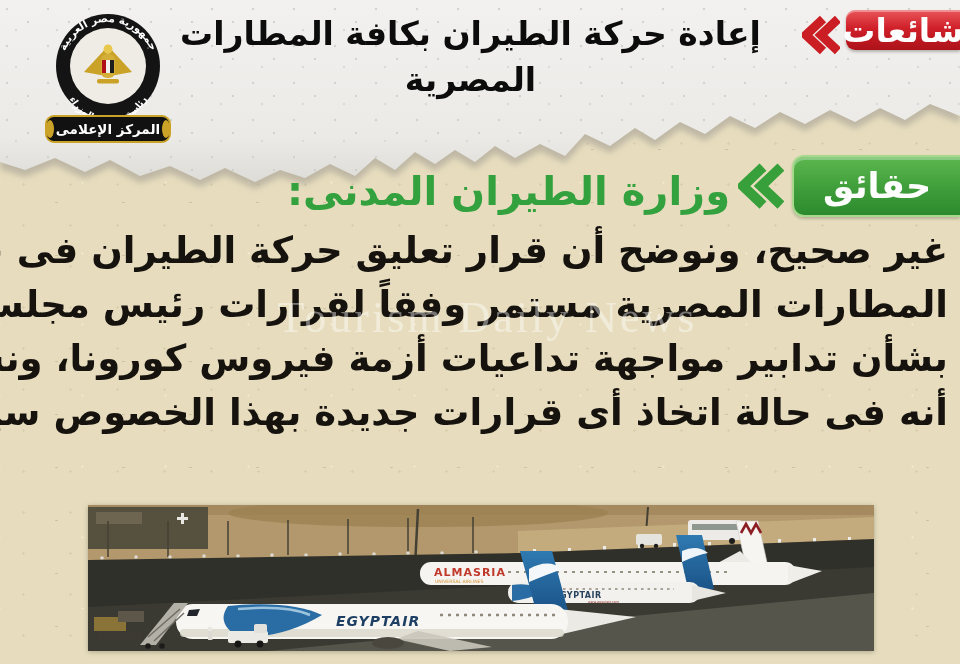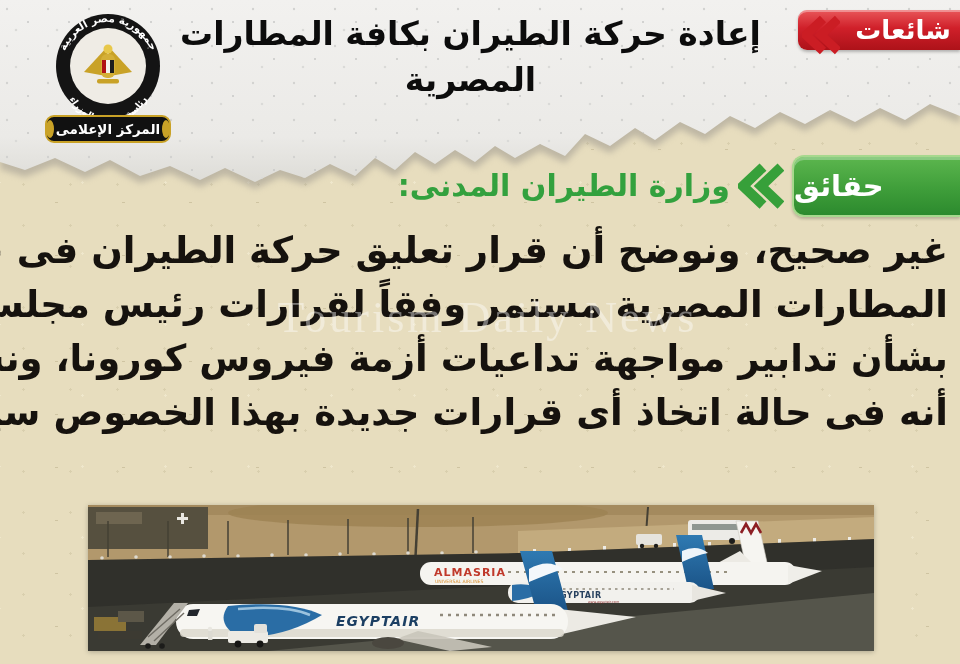--- a/index.html
+++ b/index.html
@@ -15,41 +15,41 @@
     font-family:"DejaVu Sans", sans-serif;
   }
   .torn{position:absolute;top:0;left:0;z-index:1;}
   .logo{position:absolute;left:40px;top:8px;width:136px;height:138px;z-index:3;}
   .rumor-badge{
     position:absolute;right:0;top:10px;width:114px;height:40px;z-index:3;
     background:linear-gradient(#e9575a 0%, #d0202a 45%, #ad1219 100%);
     border-radius:9px 0 0 9px;
     box-shadow:inset 0 2px 0 rgba(255,255,255,.35), 0 2px 3px rgba(0,0,0,.25);
     display:flex;align-items:center;justify-content:center;
-    color:#fff;font-weight:bold;font-size:26px;direction:rtl;padding-left:48px;
+    color:#fff;font-weight:bold;font-size:33px;direction:rtl;
   }
   .rumor-chevron{position:absolute;right:120px;top:15px;z-index:3;}
   .rumor-text{
     position:absolute;top:11px;right:162px;width:655px;z-index:2;
     direction:rtl;text-align:center;font-weight:bold;font-size:33px;
     line-height:46px;color:#0c0c0c;
   }
   .fact-badge{
     position:absolute;right:0;top:155px;width:166px;height:58px;z-index:3;
     background:linear-gradient(#5cb64e 0%, #3f9e3a 55%, #2c8a2e 100%);
     border:2px solid #a7d88e;border-right:none;
     border-radius:12px 0 0 12px;
     box-shadow:inset 0 3px 0 rgba(255,255,255,.3), 0 2px 3px rgba(0,0,0,.2);
-    display:flex;align-items:center;justify-content:flex-end;
-    color:#fff;font-weight:bold;font-size:29px;direction:rtl;
+    display:flex;align-items:center;justify-content:center;
+    color:#fff;font-weight:bold;font-size:35px;direction:rtl;
   }
   .fact-chevron{position:absolute;right:176px;top:163px;z-index:3;}
   .fact-source{
     position:absolute;right:230px;top:168px;z-index:2;
-    direction:rtl;font-weight:bold;font-size:30px;color:#33a13e;white-space:nowrap;
+    direction:rtl;font-weight:bold;font-size:40px;color:#33a13e;white-space:nowrap;
   }
   .fact-lines{position:absolute;top:224px;left:14px;right:12px;z-index:2;}
   .bline{
     direction:rtl;font-weight:bold;font-size:37px;line-height:54px;color:#16120e;
     text-align:justify;text-align-last:justify;white-space:nowrap;
   }
   .bline.last{text-align:right;text-align-last:right;padding-left:0;padding-right:98px;}
   .watermark{
     position:absolute;left:115px;top:292px;width:745px;z-index:6;
     font-family:"Liberation Serif", serif;font-size:44px;letter-spacing:3px;

